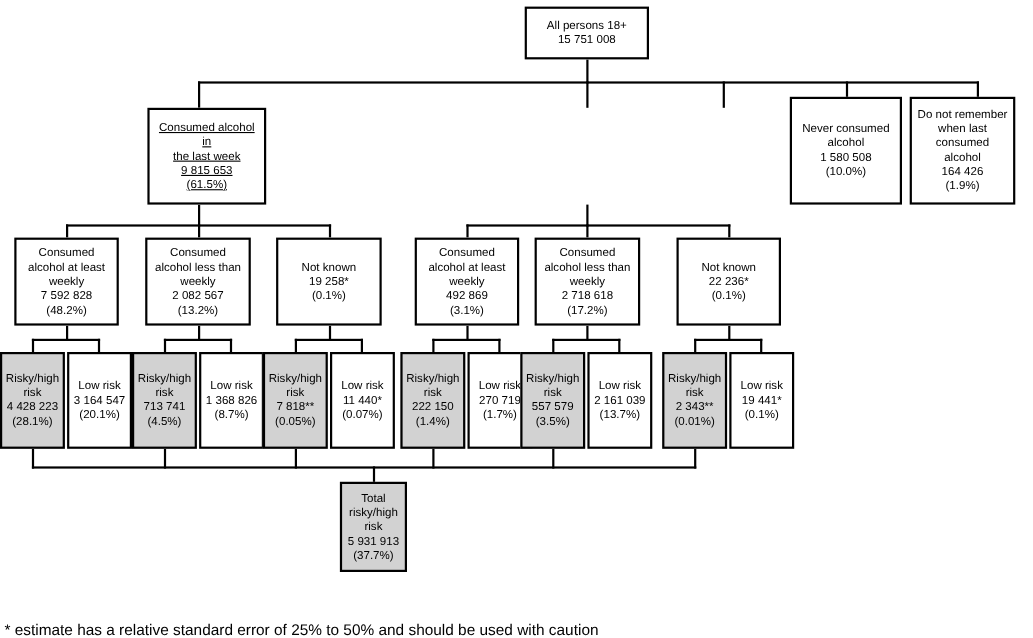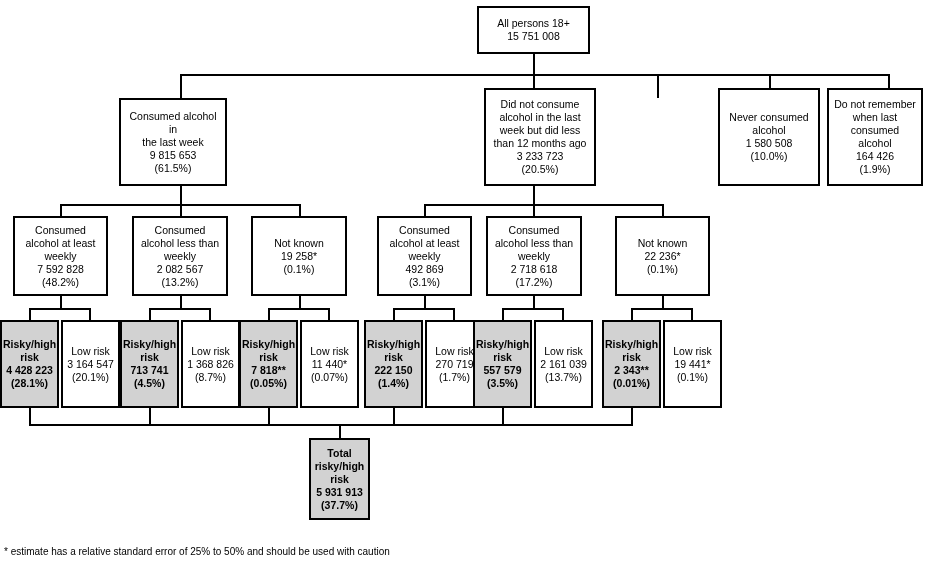--- a/index.html
+++ b/index.html
@@ -28,40 +28,39 @@
     flex-direction: column;
     align-items: center;
     justify-content: center;
     text-align: center;
     font-size: 10.5px;
     line-height: 13px;
     padding: 2px 3px;
   }
   .node.shaded {
     background: #d2d2d2;
-    font-weight: bold;
   }
   .node .ln {
     display: block;
     white-space: nowrap;
   }
   .node.wrap .ln {
     white-space: normal;
   }
   .line {
     position: absolute;
     background: #000000;
   }
   .hline { height: 2px; }
   .vline { width: 2px; }
   .footnotes {
     position: absolute;
     left: 4px;
-    top: 544px;
-    font-size: 10px;
+    top: 564px;
+    font-size: 14px;
     line-height: 16px;
   }
   .footnotes div { white-space: nowrap; }
 </style>
 </head>
 <body>
 
 <div id="chart">
 
   <div class="line vline" style="left:533px; top:54px; height:22px;"></div>
@@ -121,35 +120,27 @@
   <div class="line vline" style="left:502px; top:408px; height:18px;"></div>
   <div class="line vline" style="left:631px; top:408px; height:18px;"></div>
   <div class="line hline" style="left:29px; top:424px; width:604px;"></div>
   <div class="line vline" style="left:339px; top:424px; height:16px;"></div>
 
   <div class="node" style="left:477px; top:6px; width:113px; height:48px;">
     <span class="ln">All persons 18+</span>
     <span class="ln">15 751 008</span>
   </div>
 
-  <div class="node wrap" style="left:119px; top:98px; width:108px; height:88px;">
+  <div class="node wrap" style="left:134px; top:98px; width:108px; height:88px;text-decoration:underline;">
     <span class="ln">Consumed alcohol in</span>
     <span class="ln">the last week</span>
     <span class="ln">9 815 653</span>
     <span class="ln">(61.5%)</span>
   </div>
 
-  <div class="node wrap" style="left:484px; top:88px; width:112px; height:98px;">
-    <span class="ln">Did not consume</span>
-    <span class="ln">alcohol in the last</span>
-    <span class="ln">week but did less</span>
-    <span class="ln">than 12 months ago</span>
-    <span class="ln">3 233 723</span>
-    <span class="ln">(20.5%)</span>
-  </div>
 
 
   <div class="node wrap" style="left:718px; top:88px; width:102px; height:98px;">
     <span class="ln">Never consumed</span>
     <span class="ln">alcohol</span>
     <span class="ln">1 580 508</span>
     <span class="ln">(10.0%)</span>
   </div>
 
   <div class="node wrap" style="left:827px; top:88px; width:96px; height:98px;">

